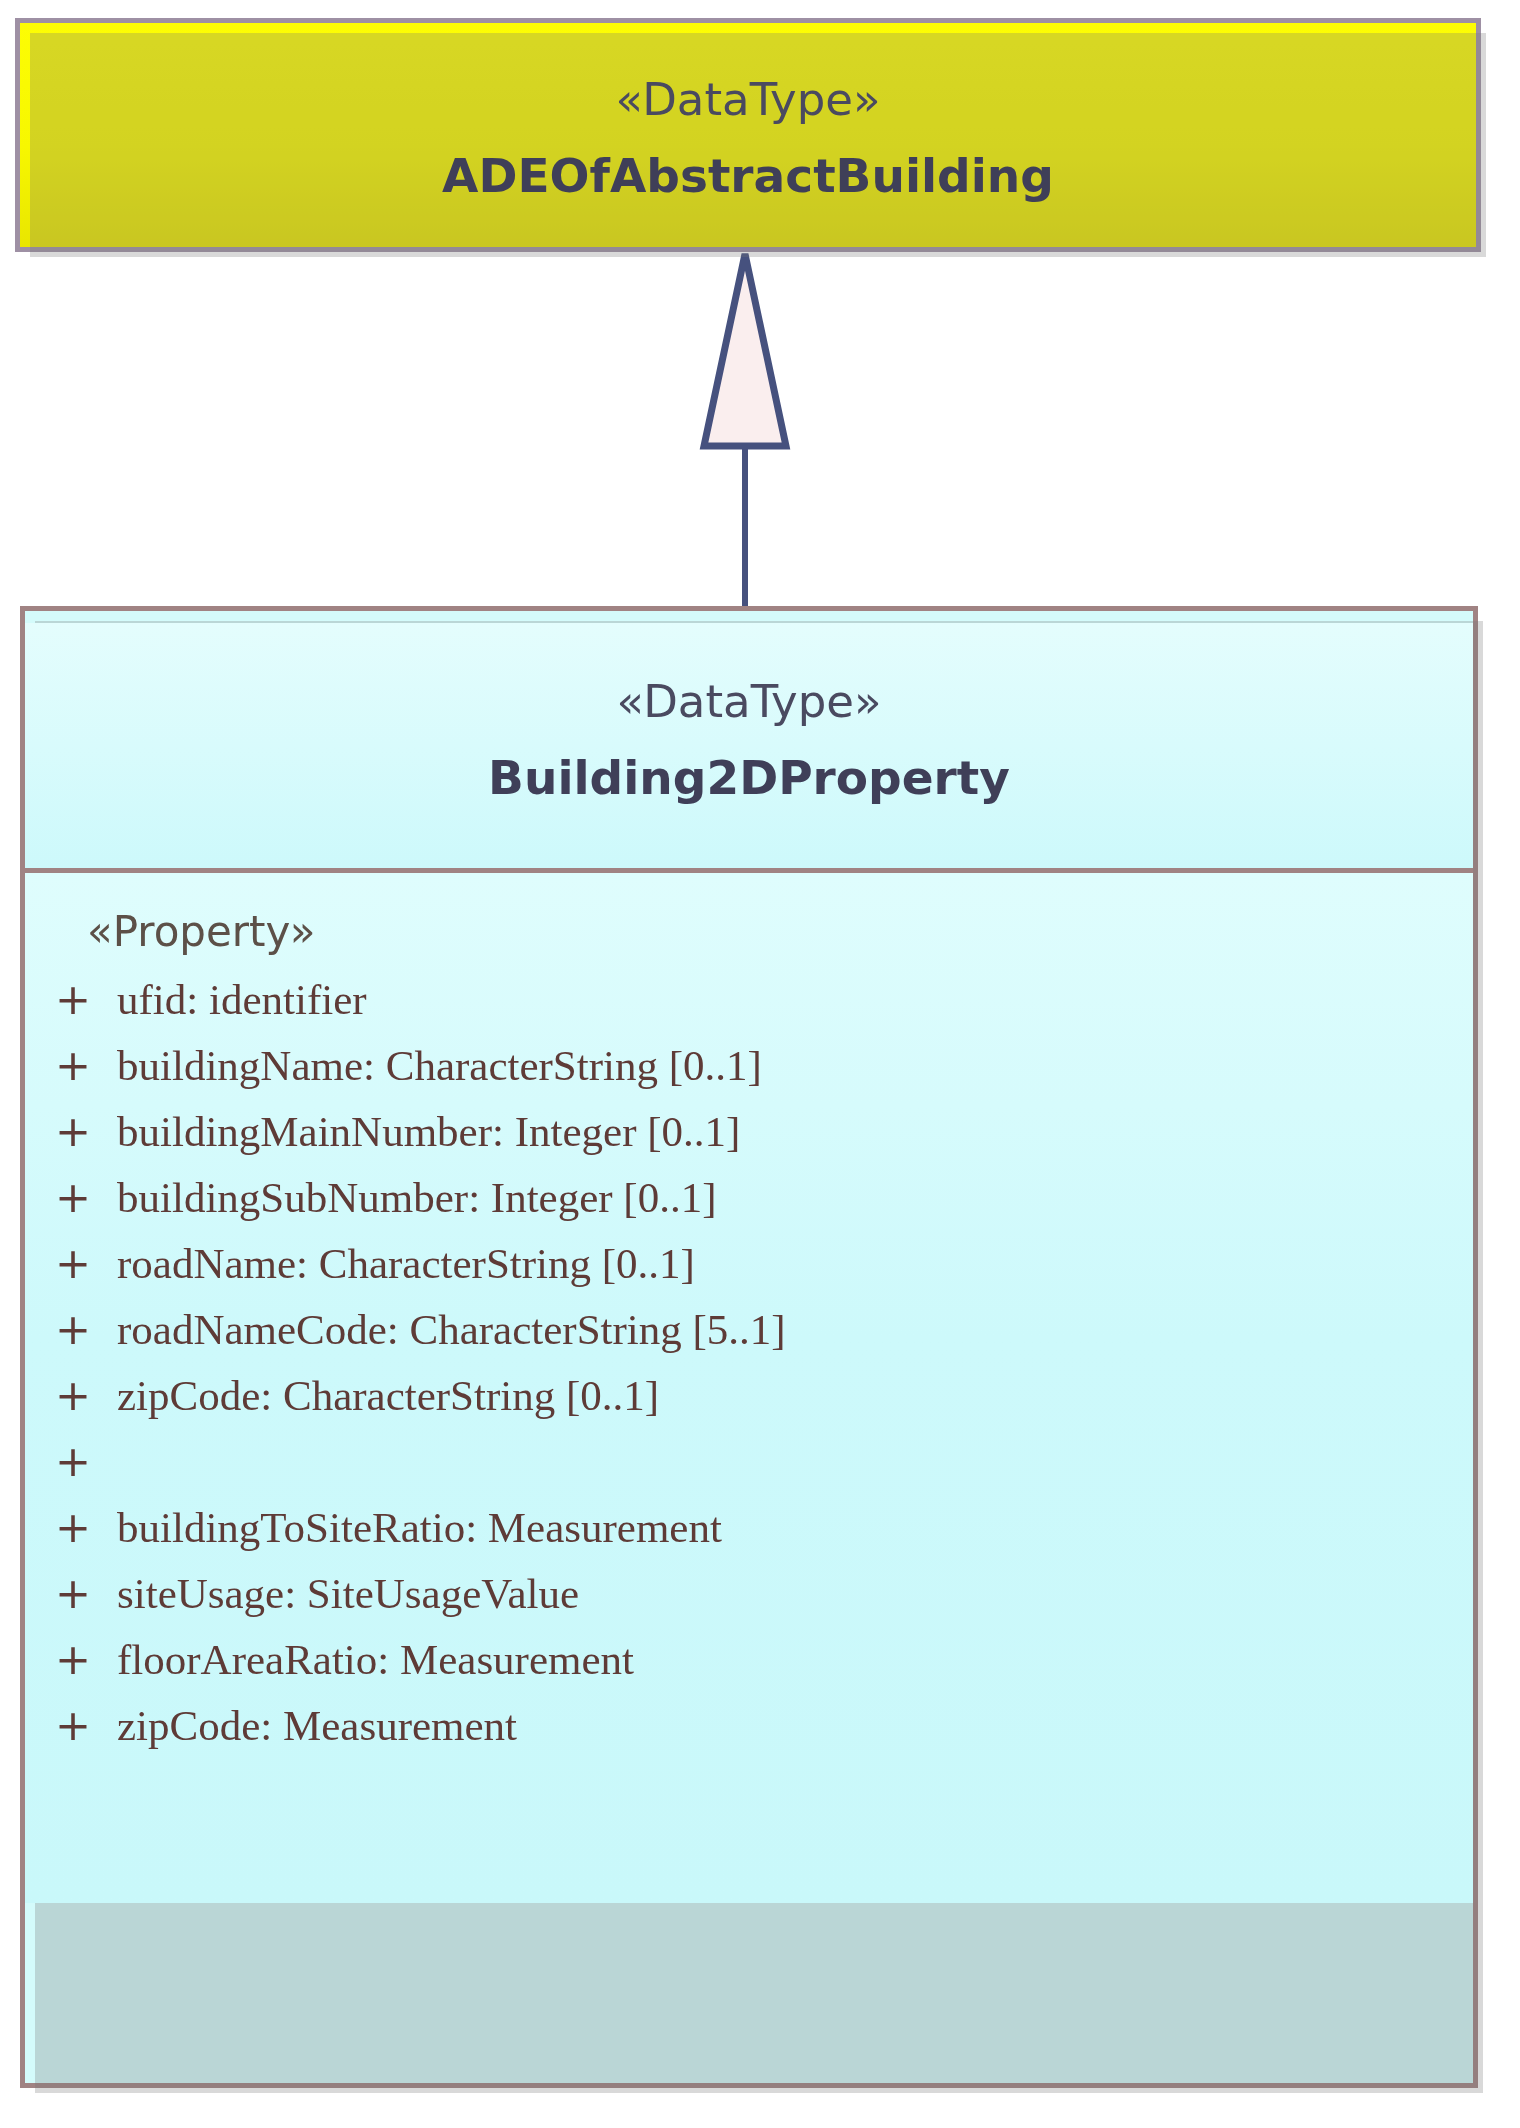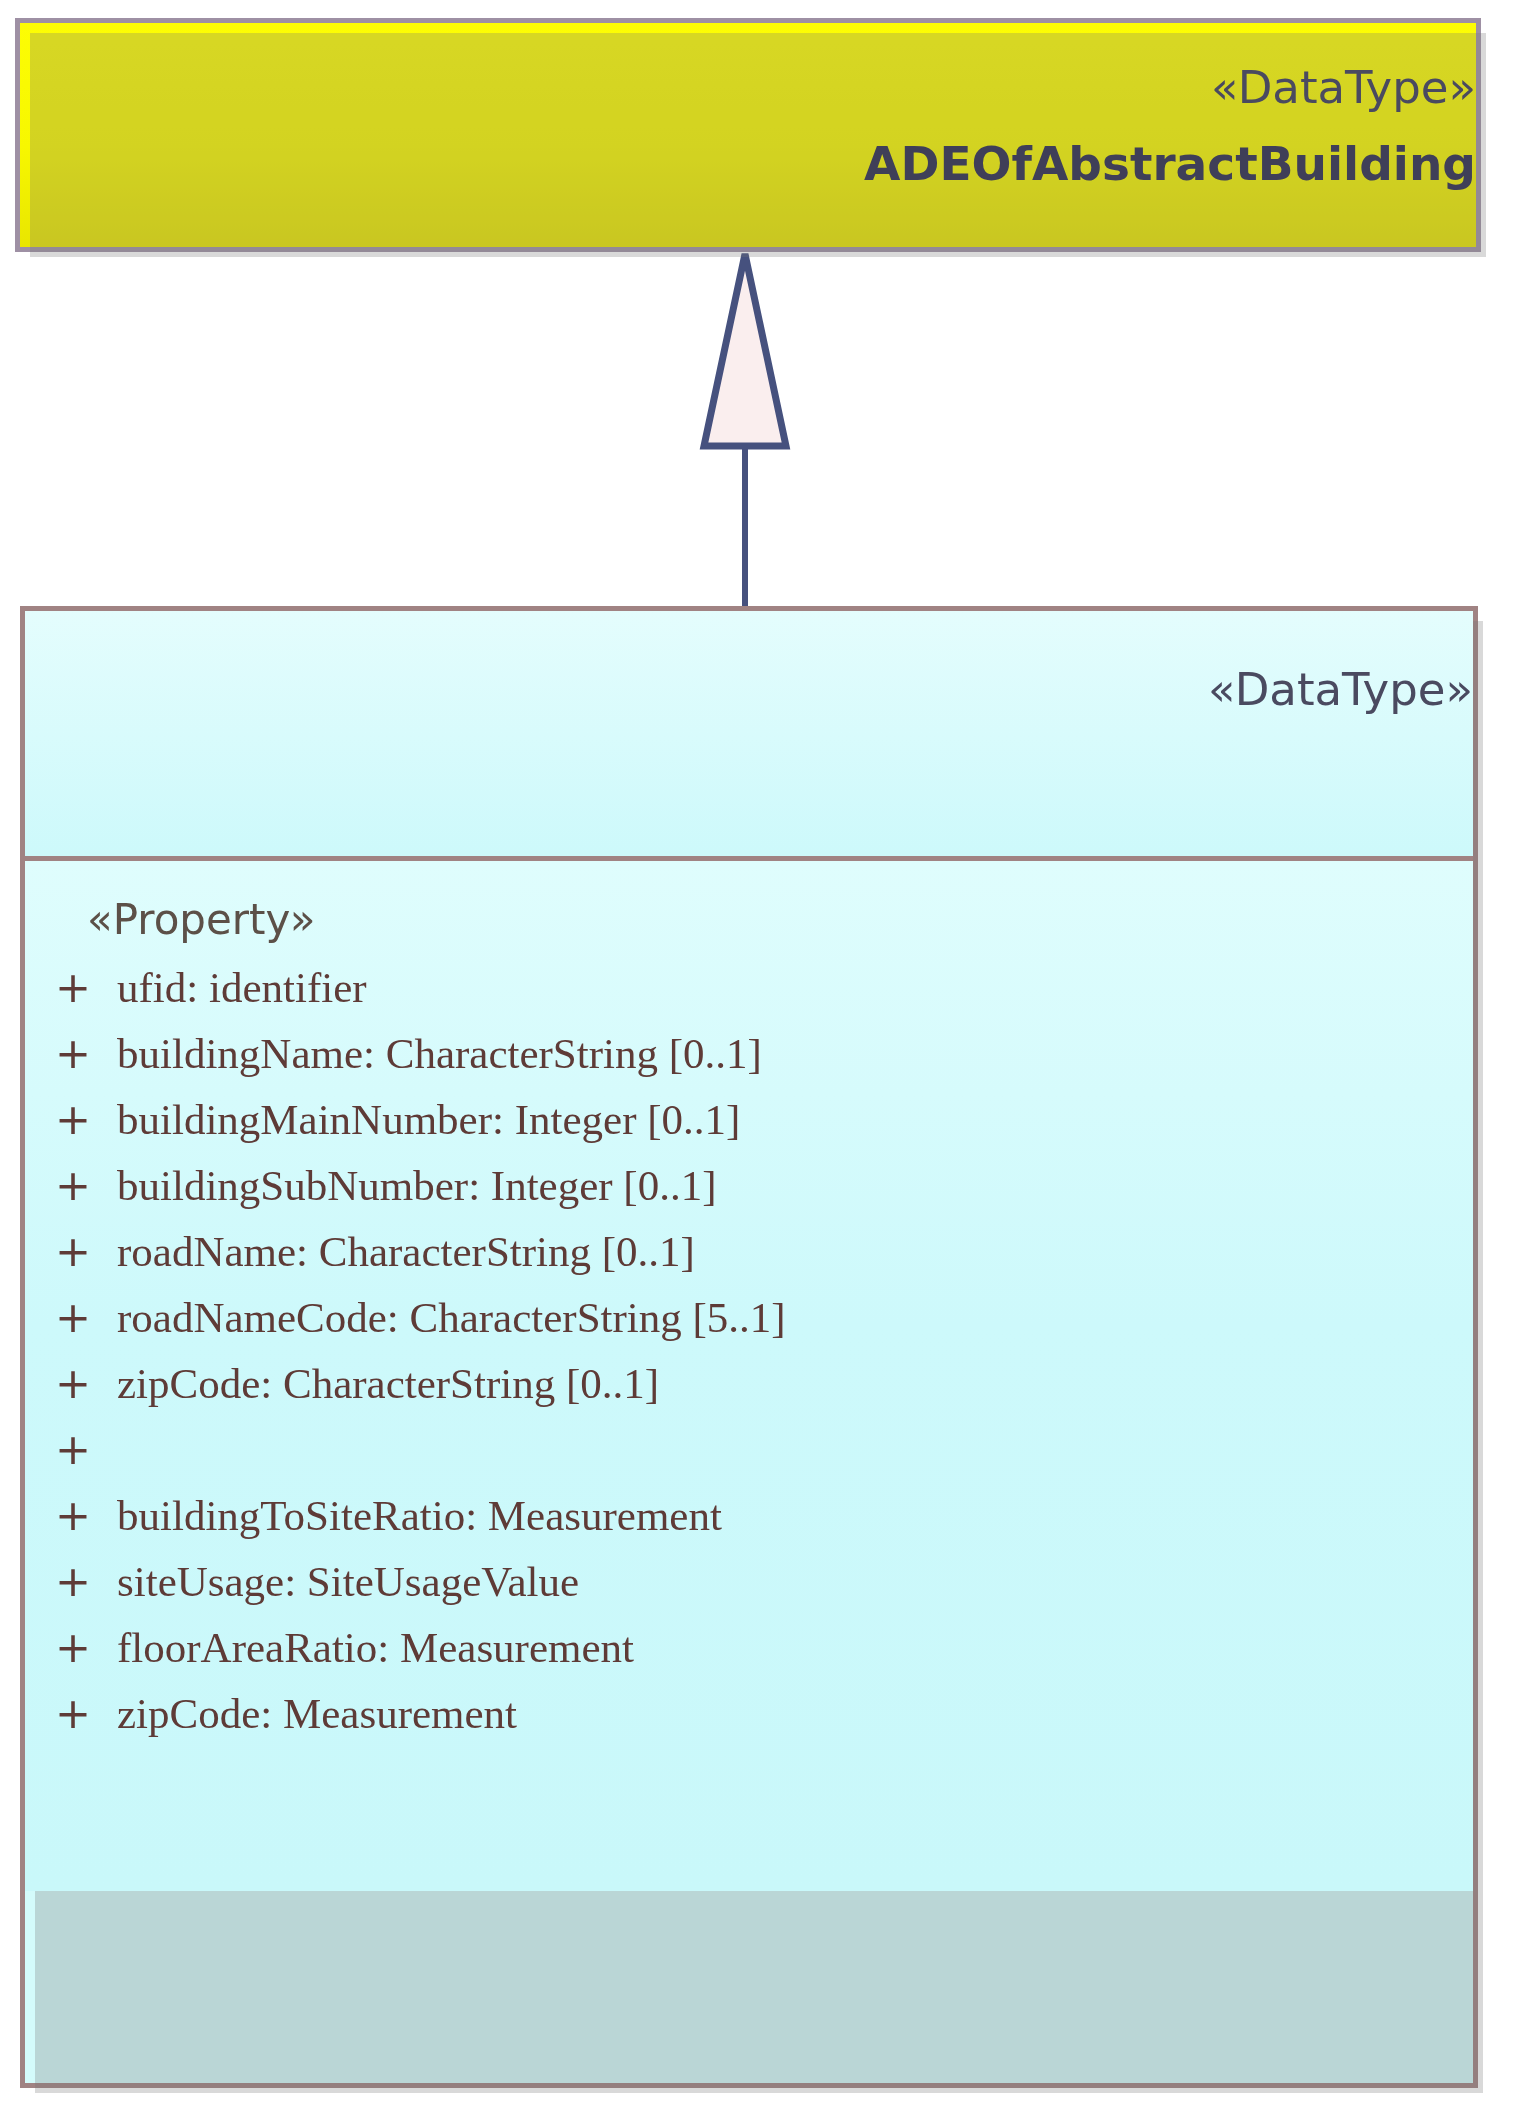--- a/index.html
+++ b/index.html
@@ -63,22 +63,23 @@
   #building2dproperty-box .compartment-body {
     position: relative;
     background: linear-gradient(180deg, #dffdfd 0%, #cdf9fb 45%, #c9f8fa 100%);
     height: 1030px;
     padding-top: 34px;
     box-sizing: border-box;
   }
 
   
   .class-header {
-    text-align: right;
+    text-align: center;
     user-select: none;
+    margin-top: 12px;
   }
   .stereotype {
     font-size: 45px;
     color: #4a4a60;
     letter-spacing: 0px;
   }
   .class-name {
     font-size: 47px;
     font-weight: bold;
     color: #3f3f58;
@@ -136,20 +137,21 @@
     <div class="stereotype">«DataType»</div>
     <div class="class-name">ADEOfAbstractBuilding</div>
   </div>
 </div>
 
 <div class="uml-box" id="building2dproperty-box">
 
   <div class="compartment-header">
     <div class="class-header">
       <div class="stereotype">«DataType»</div>
+      <div class="class-name">Building2DProperty</div>
     </div>
   </div>
 
   <div class="compartment-body">
     <div class="attr-stereotype">«Property»</div>
     <div id="attribute-list">
         <div class="attr-row">
           <span class="attr-vis">+</span>
           <span class="attr-text">ufid: identifier</span>
         </div>

